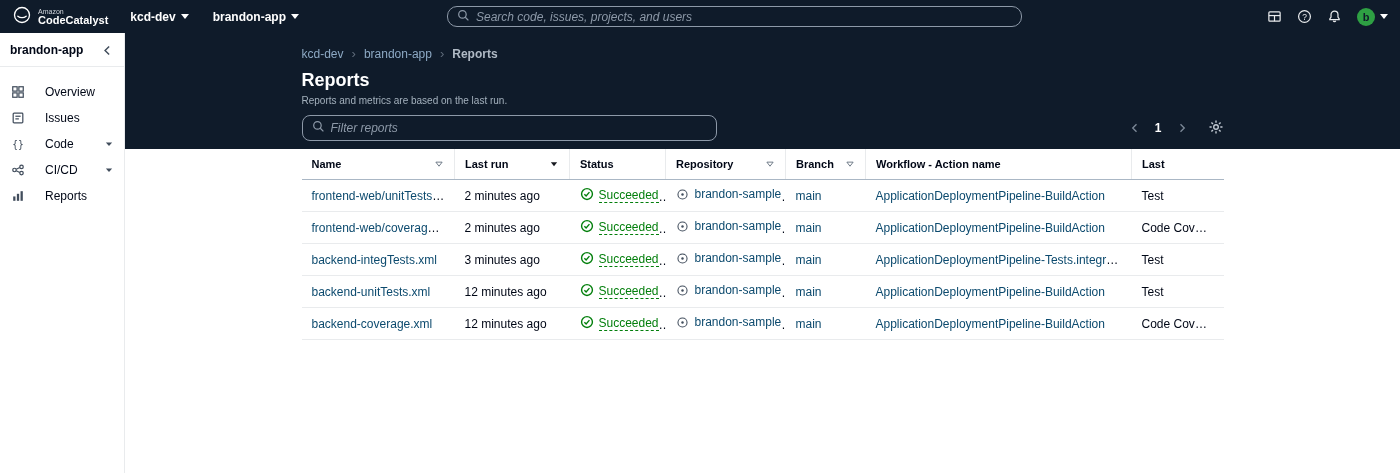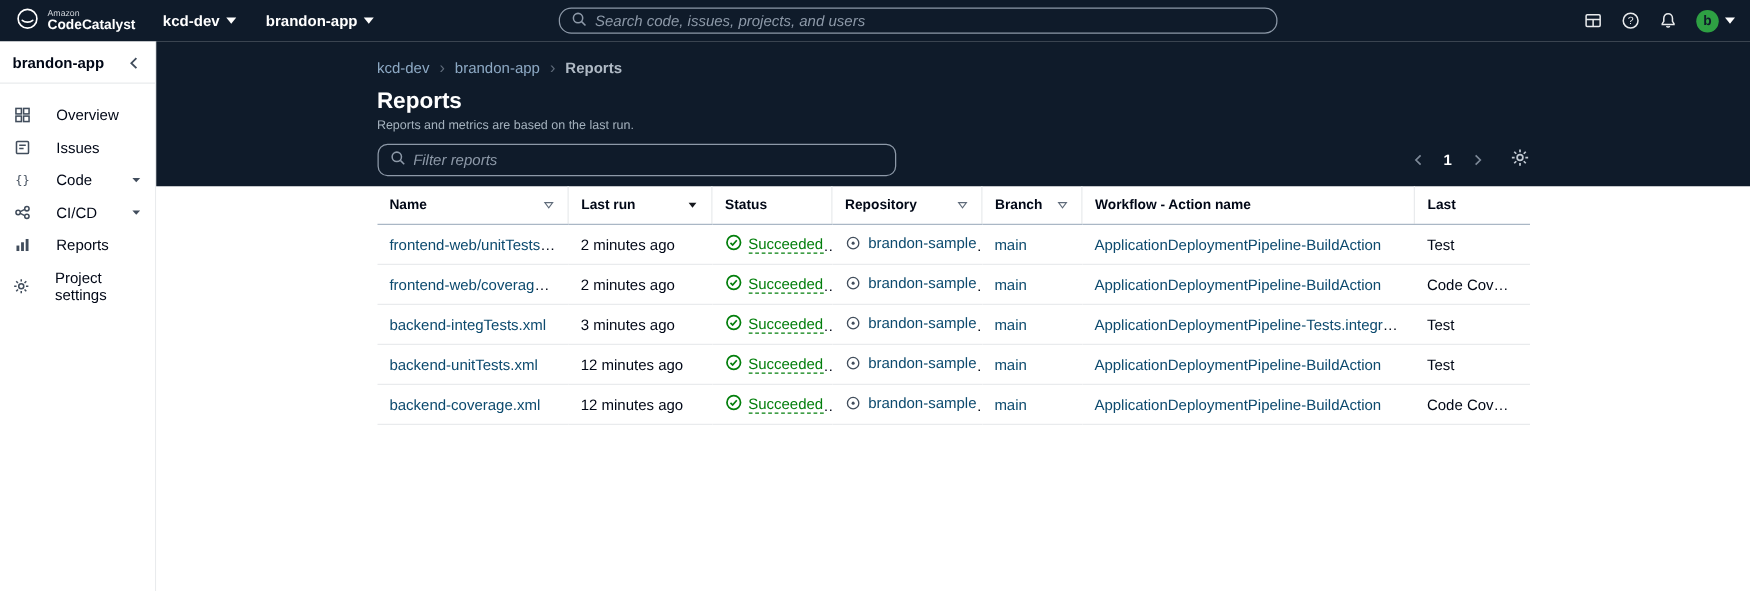--- a/index.html
+++ b/index.html
@@ -249,31 +249,20 @@
                 <g fill="currentColor">
                   <rect x="2.5" y="8.5" width="2.6" height="5"></rect>
                   <rect x="6.7" y="5.5" width="2.6" height="8"></rect>
                   <rect x="10.9" y="2.5" width="2.6" height="11"></rect>
                 </g>
               </svg>
           </span>
           <span>Reports</span>
         </div>
 
-        <div class="side-item">
-          <span class="icon">
-            <svg viewBox="0 0 16 16" width="14" height="14">
-                <g fill="none" stroke="currentColor" stroke-width="1.4">
-                  <circle cx="8" cy="8" r="2.3"></circle>
-                  <path d="M8 1.5v2.2M8 12.3v2.2M1.5 8h2.2M12.3 8h2.2M3.4 3.4l1.6 1.6M11 11l1.6 1.6M12.6 3.4L11 5M5 11l-1.6 1.6"></path>
-                </g>
-              </svg>
-          </span>
-          <span>Project settings</span>
-        </div>
 
       </nav>
     </aside>
 
     <main class="main">
 
       <section class="dark-panel">
         <div class="container">
           <nav class="breadcrumb">
             <a class="crumb-link">kcd-dev</a>

